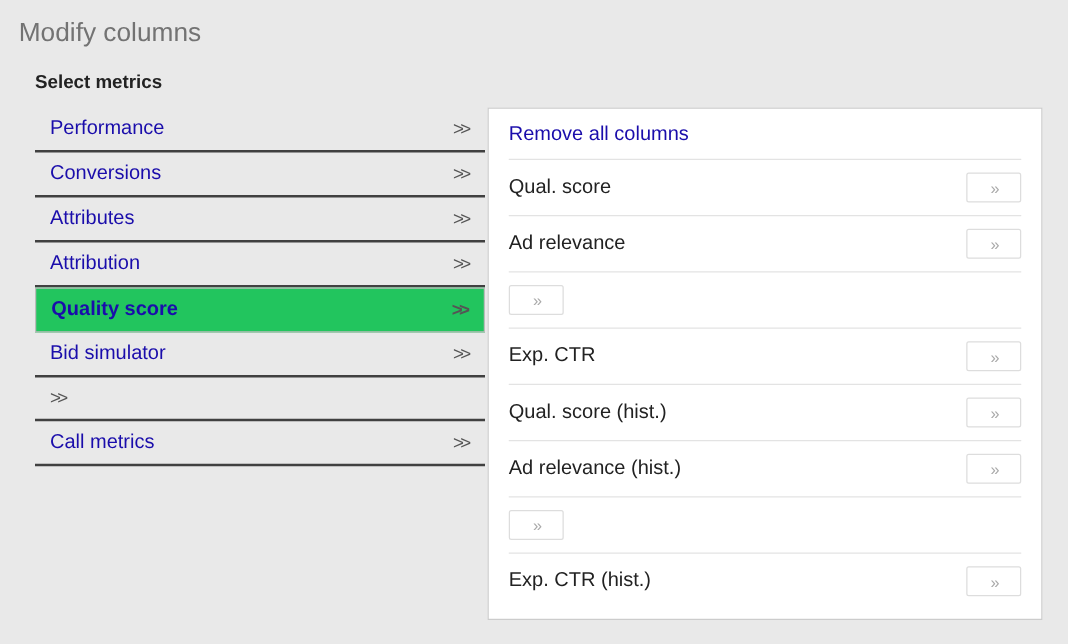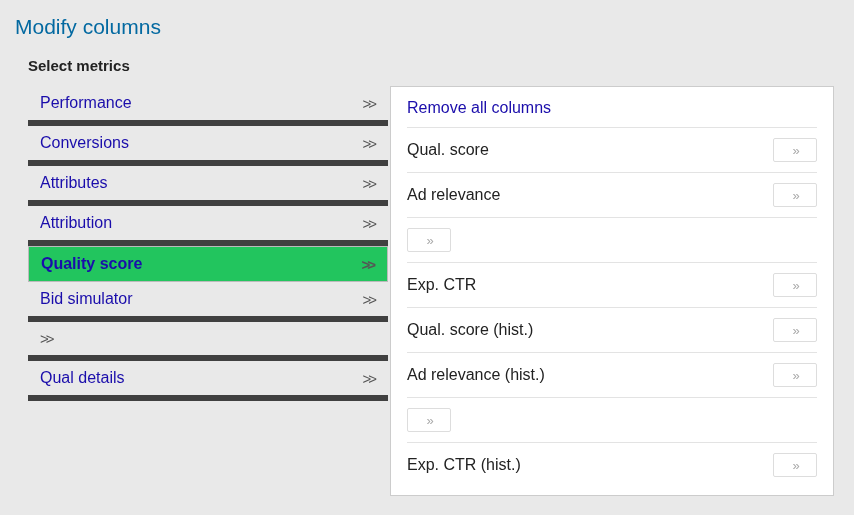--- a/index.html
+++ b/index.html
@@ -8,21 +8,21 @@
       background: #e9e9e9;
       width: 854px;
       height: 515px;
       overflow: hidden;
     }
     .container {
       padding: 15px 10px;
     }
     .page-title {
       font-size: 21px;
-      color: #0369a1;
+      color: #737373;
       font-weight: normal;
       margin-bottom: 18px;
       margin-left: 5px;
     }
     .section-title {
       font-size: 15px;
       font-weight: bold;
       color: #222;
       margin-left: 18px;
       margin-bottom: 12px;
@@ -32,21 +32,21 @@
     }
     .sidebar {
       width: 360px;
       margin-left: 18px;
     }
     .sidebar-item {
       display: flex;
       justify-content: space-between;
       align-items: center;
       padding: 8px 14px 8px 12px;
-      border-bottom: 6px solid #404040;
+      border-bottom: 2px solid #404040;
       cursor: pointer;
       font-size: 16px;
     }
     .sidebar-item .label {
       color: #1a0dab;
     }
     .sidebar-item.selected {
       background: #22c55e;
       border: 1px solid #bbb;
       font-weight: bold;
@@ -132,21 +132,21 @@
           <span class="chevron">&gt;&gt;</span>
         </div>
         <div class="sidebar-item">
           <span class="label">Bid simulator</span>
           <span class="chevron">&gt;&gt;</span>
         </div>
         <div class="sidebar-item">
           <span class="chevron">&gt;&gt;</span>
         </div>
         <div class="sidebar-item">
-          <span class="label">Qual details</span>
+          <span class="label">Call metrics</span>
           <span class="chevron">&gt;&gt;</span>
         </div>
       </div>
     <div class="main-panel">
       <div class="remove-all">Remove all columns</div>
       <div id="metrics-list">
           <div class="metric-item">
             <span>Qual. score</span>
             <div class="add-btn">»</div>
           </div>

